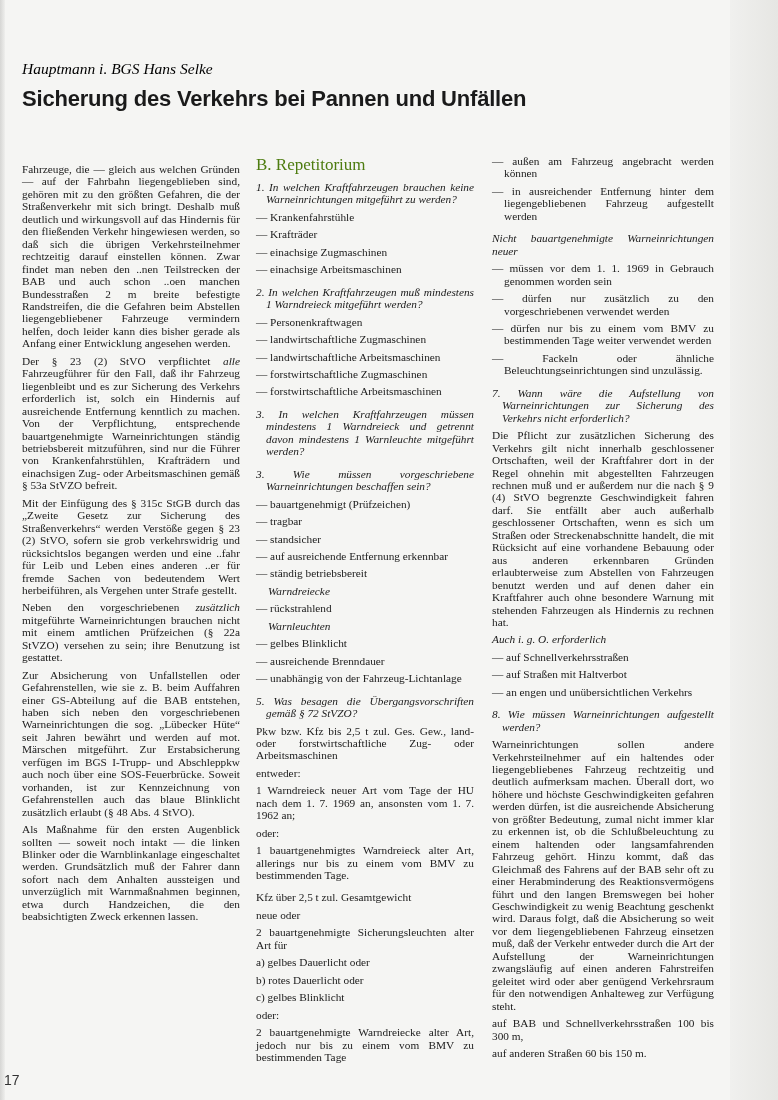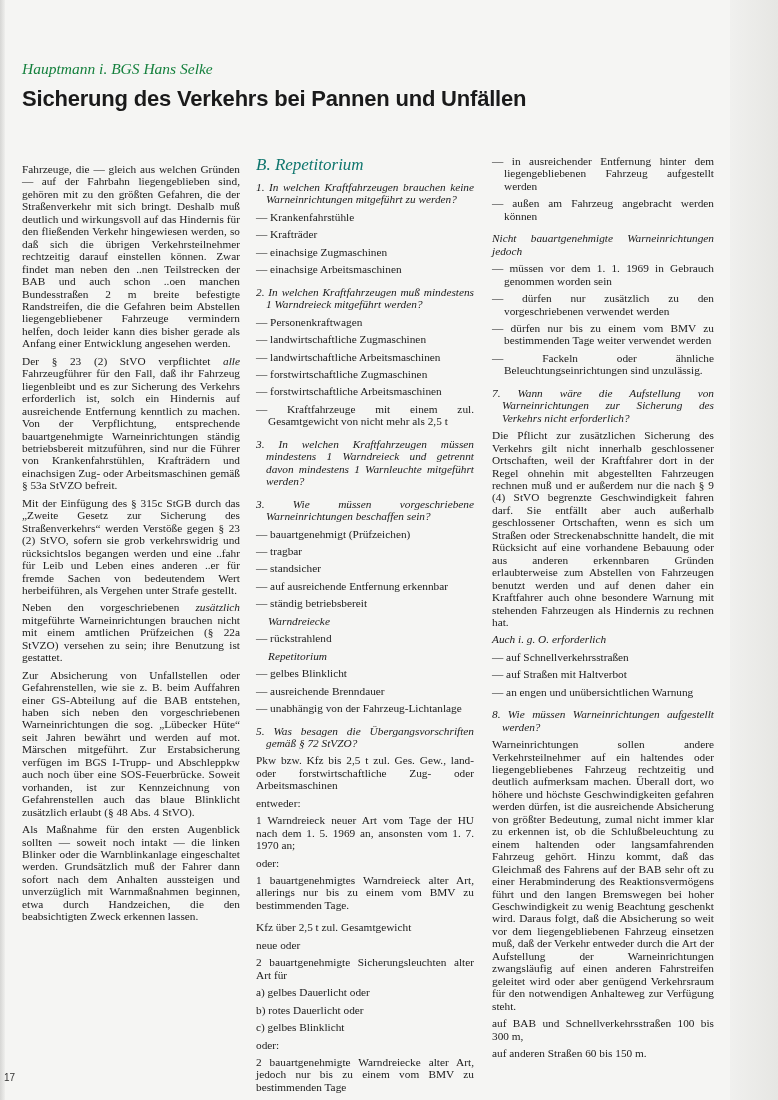--- a/index.html
+++ b/index.html
@@ -20,50 +20,50 @@
     position: absolute; left: 730px; top: 0; width: 48px; height: 1100px;
     background: linear-gradient(90deg, #f0f0ee, #e6e6e3);
   }
   .left-bar {
     position: absolute; left: 0; top: 0; width: 5px; height: 1100px;
     background: linear-gradient(90deg, #d6d6d4, #efefed);
   }
   .byline {
     position: absolute; left: 22px; top: 60px;
     font-family: "Liberation Serif", serif; font-style: italic;
-    font-size: 15.5px; color: #15803d;
+    font-size: 15.5px; color: #000000;
   }
   .title {
     position: absolute; left: 22px; top: 85px; width: 520px;
     font-family: "Liberation Sans", sans-serif; font-weight: bold;
     font-size: 22px; line-height: 27px; color: #1a1a1a; letter-spacing: -0.2px;
   }
   .col {
     position: absolute; top: 155px;
     font-family: "Liberation Serif", serif;
     font-size: 11.3px; line-height: 12.45px; color: #202020;
     text-align: justify;
   }
   .col1 { left: 22px; width: 218px; }
   .col2 { left: 256px; width: 218px; }
   .col3 { left: 492px; width: 222px; }
   .col p { margin: 0 0 5px 0; }
   .sec-head {
-    font-style: italic; font-size: 17px; line-height: 20px;
-    margin: 0 0 6px 0; color: #0f766e;
+    font-size: 17px; line-height: 20px;
+    margin: 0 0 6px 0; color: #4d7c0f;
   }
   .it { font-style: italic; }
   .q { font-style: italic; margin: 0 0 1px 0; padding-left: 10px; text-indent: -10px; }
   .li { margin: 0; padding-left: 12px; text-indent: -12px; text-align: justify; }
   .sub { font-style: italic; margin: 0; padding-left: 12px; }
   .plain { margin: 0; }
   .gap { height: 5px; }
   .pagenum {
     position: absolute; left: 4px; top: 1072px;
-    font-family: "Liberation Sans", sans-serif; font-size: 10px; color: #333;
+    font-family: "Liberation Sans", sans-serif; font-size: 14px; color: #333;
   }
 </style>
 </head>
 <body>
 
 <div class="page"></div>
 <div class="left-bar"></div>
 <div class="right-edge"></div>
 
 <div class="byline">Hauptmann i. BGS Hans Selke</div>
@@ -89,87 +89,86 @@
       <p class="li">— einachsige Arbeitsmaschinen</p>
     </div>
   <div class="gap"></div>
   <p class="q">2. In welchen Kraftfahrzeugen muß mindestens 1 Warndreieck mitgeführt werden?</p>
   <div>
       <p class="li">— Personenkraftwagen</p>
       <p class="li">— landwirtschaftliche Zugmaschinen</p>
       <p class="li">— landwirtschaftliche Arbeitsmaschinen</p>
       <p class="li">— forstwirtschaftliche Zugmaschinen</p>
       <p class="li">— forstwirtschaftliche Arbeitsmaschinen</p>
-      <p class="li">— Kraftfahrzeuge mit einem zul. Gesamtgewicht von nicht mehr als 2,5 t</p>
     </div>
   <div class="gap"></div>
   <p class="q">3. In welchen Kraftfahrzeugen müssen mindestens 1 Warndreieck und getrennt davon mindestens 1 Warnleuchte mitgeführt werden?</p>
   <div class="gap"></div>
   <p class="q">3. Wie müssen vorgeschriebene Warneinrichtungen beschaffen sein?</p>
   <div>
       <p class="li">— bauartgenehmigt (Prüfzeichen)</p>
       <p class="li">— tragbar</p>
       <p class="li">— standsicher</p>
       <p class="li">— auf ausreichende Entfernung erkennbar</p>
       <p class="li">— ständig betriebsbereit</p>
     </div>
   <p class="sub">Warndreiecke</p>
   <div>
       <p class="li">— rückstrahlend</p>
     </div>
-  <p class="sub">Repetitorium</p>
+  <p class="sub">Warnleuchten</p>
   <div>
       <p class="li">— gelbes Blinklicht</p>
       <p class="li">— ausreichende Brenndauer</p>
       <p class="li">— unabhängig von der Fahrzeug-Lichtanlage</p>
     </div>
   <div class="gap"></div>
   <p class="q">5. Was besagen die Übergangsvorschriften gemäß § 72 StVZO?</p>
   <div>
       <p class="plain">Pkw bzw. Kfz bis 2,5 t zul. Ges. Gew., land- oder forstwirtschaftliche Zug- oder Arbeitsmaschinen</p>
       <p class="plain">entweder:</p>
-      <p class="plain">1 Warndreieck neuer Art vom Tage der HU nach dem 1. 5. 1969 an, ansonsten vom 1. 7. 1970 an;</p>
+      <p class="plain">1 Warndreieck neuer Art vom Tage der HU nach dem 1. 7. 1969 an, ansonsten vom 1. 7. 1962 an;</p>
       <p class="plain">oder:</p>
       <p class="plain">1 bauartgenehmigtes Warndreieck alter Art, allerings nur bis zu einem vom BMV zu bestimmenden Tage.</p>
     </div>
   <div class="gap"></div>
   <div>
       <p class="plain">Kfz über 2,5 t zul. Gesamtgewicht</p>
       <p class="plain">neue oder</p>
       <p class="plain">2 bauartgenehmigte Sicherungsleuchten alter Art für</p>
       <p class="plain">a) gelbes Dauerlicht oder</p>
       <p class="plain">b) rotes Dauerlicht oder</p>
       <p class="plain">c) gelbes Blinklicht</p>
       <p class="plain">oder:</p>
       <p class="plain">2 bauartgenehmigte Warndreiecke alter Art, jedoch nur bis zu einem vom BMV zu bestimmenden Tage</p>
     </div>
 
 </div>
 
 <div class="col col3">
   <div>
+      <p class="li">— außen am Fahrzeug angebracht werden können</p>
       <p class="li">— in ausreichender Entfernung hinter dem liegengebliebenen Fahrzeug aufgestellt werden</p>
-      <p class="li">— außen am Fahrzeug angebracht werden können</p>
     </div>
   <div class="gap"></div>
-  <p class="plain it">Nicht bauartgenehmigte Warneinrichtungen jedoch</p>
+  <p class="plain it">Nicht bauartgenehmigte Warneinrichtungen neuer</p>
   <div>
       <p class="li">— müssen vor dem 1. 1. 1969 in Gebrauch genommen worden sein</p>
       <p class="li">— dürfen nur zusätzlich zu den vorgeschriebenen verwendet werden</p>
       <p class="li">— dürfen nur bis zu einem vom BMV zu bestimmenden Tage weiter verwendet werden</p>
       <p class="li">— Fackeln oder ähnliche Beleuchtungseinrichtungen sind unzulässig.</p>
     </div>
   <div class="gap"></div>
   <p class="q">7. Wann wäre die Aufstellung von Warneinrichtungen zur Sicherung des Verkehrs nicht erforderlich?</p>
   <p>Die Pflicht zur zusätzlichen Sicherung des Verkehrs gilt nicht innerhalb geschlossener Ortschaften, weil der Kraftfahrer dort in der Regel ohnehin mit abgestellten Fahrzeugen rechnen muß und er außerdem nur die nach § 9 (4) StVO begrenzte Geschwindigkeit fahren darf. Sie entfällt aber auch außerhalb geschlossener Ortschaften, wenn es sich um Straßen oder Streckenabschnitte handelt, die mit Rücksicht auf eine vorhandene Bebauung oder aus anderen erkennbaren Gründen erlaubterweise zum Abstellen von Fahrzeugen benutzt werden und auf denen daher ein Kraftfahrer auch ohne besondere Warnung mit stehenden Fahrzeugen als Hindernis zu rechnen hat.</p>
   <p class="plain it">Auch i. g. O. erforderlich</p>
   <div>
       <p class="li">— auf Schnellverkehrsstraßen</p>
       <p class="li">— auf Straßen mit Haltverbot</p>
-      <p class="li">— an engen und unübersichtlichen Warnung</p>
+      <p class="li">— an engen und unübersichtlichen Verkehrs</p>
     </div>
   <div class="gap"></div>
   <p class="q">8. Wie müssen Warneinrichtungen aufgestellt werden?</p>
   <p>Warneinrichtungen sollen andere Verkehrsteilnehmer auf ein haltendes oder liegengebliebenes Fahrzeug rechtzeitig und deutlich aufmerksam machen. Überall dort, wo höhere und höchste Geschwindigkeiten gefahren werden dürfen, ist die ausreichende Absicherung von größter Bedeutung, zumal nicht immer klar zu erkennen ist, ob die Schlußbeleuchtung zu einem haltenden oder langsamfahrenden Fahrzeug gehört. Hinzu kommt, daß das Gleichmaß des Fahrens auf der BAB sehr oft zu einer Herabminderung des Reaktionsvermögens führt und den langen Bremswegen bei hoher Geschwindigkeit zu wenig Beachtung geschenkt wird. Daraus folgt, daß die Absicherung so weit vor dem liegengebliebenen Fahrzeug einsetzen muß, daß der Verkehr entweder durch die Art der Aufstellung der Warneinrichtungen zwangsläufig auf einen anderen Fahrstreifen geleitet wird oder aber genügend Verkehrsraum für den notwendigen Anhalteweg zur Verfügung steht.</p>
   <div>
       <p class="plain">auf BAB und Schnellverkehrsstraßen 100 bis 300 m,</p>
       <p class="plain">auf anderen Straßen 60 bis 150 m.</p>
     </div>
 </div>
 

